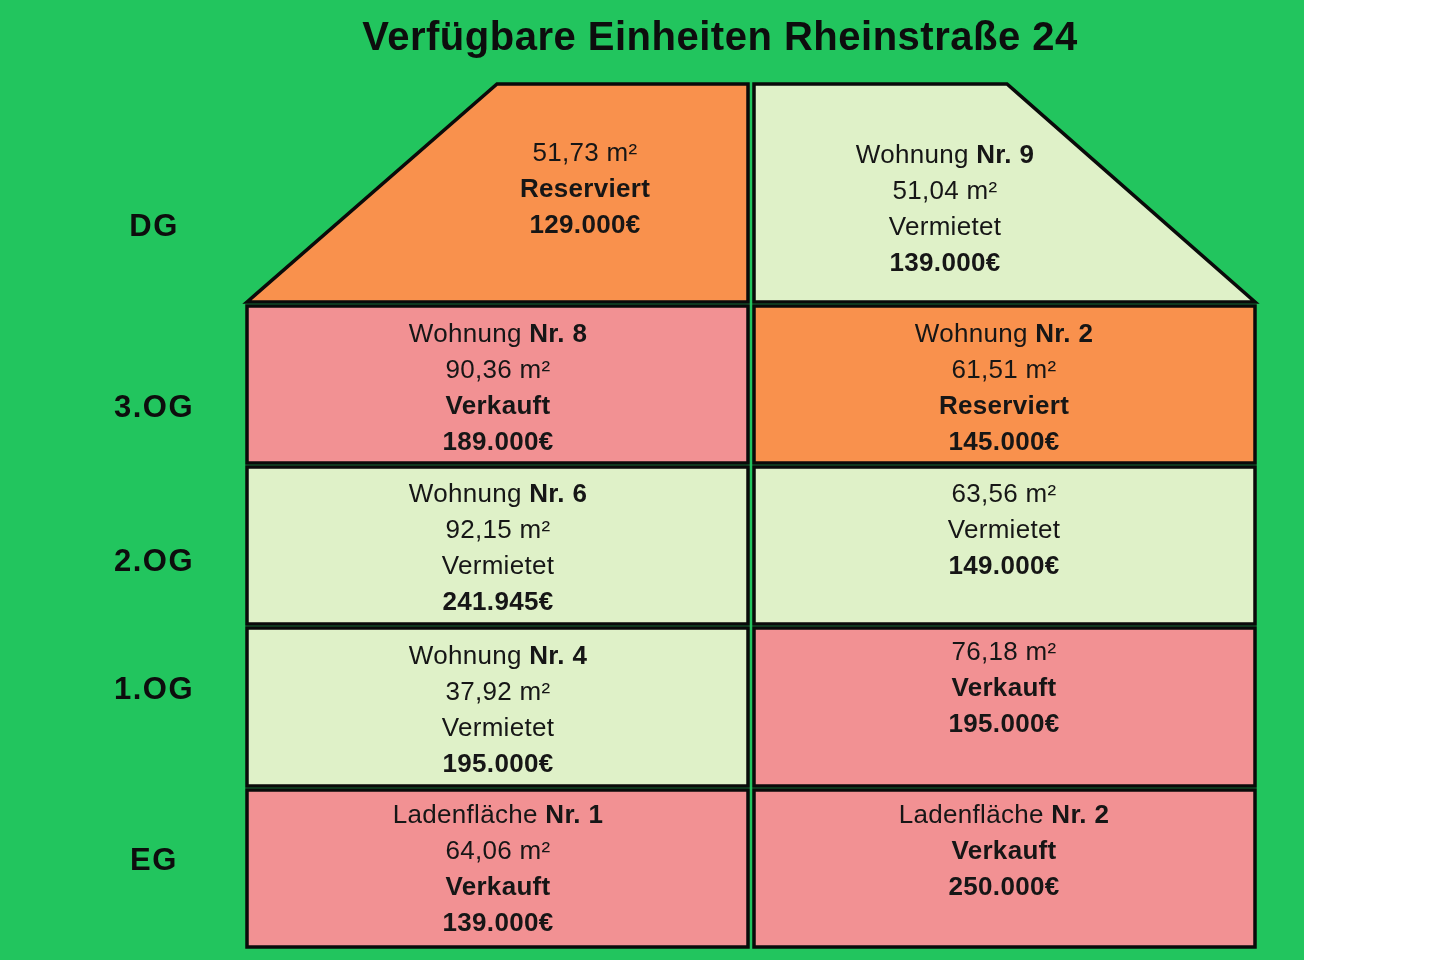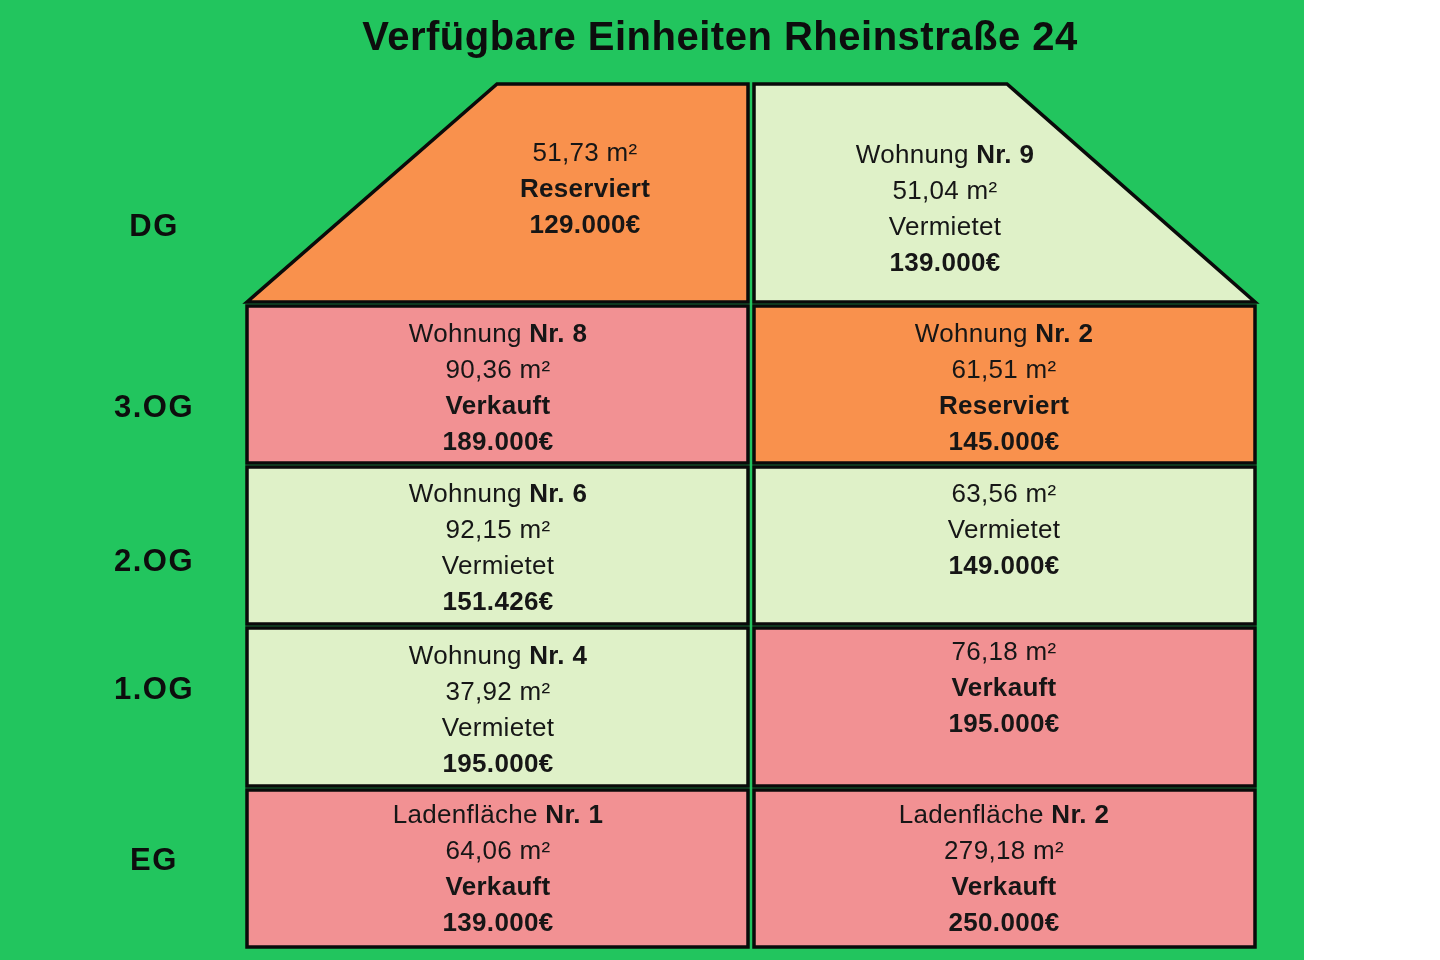--- a/index.html
+++ b/index.html
@@ -80,21 +80,21 @@
     <div><span class="nm">Wohnung</span> <strong>Nr. 2</strong></div>
     <div>61,51 m²</div>
     <div class="bold">Reserviert</div>
     <div class="bold">145.000€</div>
   </div>
 
   <div class="unit-text" style="top:475px;left:318px;">
     <div><span class="nm">Wohnung</span> <strong>Nr. 6</strong></div>
     <div>92,15 m²</div>
     <div>Vermietet</div>
-    <div class="bold">151.426€</div>
+    <div class="bold">241.945€</div>
   </div>
 
   <div class="unit-text" style="top:475px;left:824px;">
     <div>63,56 m²</div>
     <div>Vermietet</div>
     <div class="bold">149.000€</div>
   </div>
 
   <div class="unit-text" style="top:637px;left:318px;">
     <div><span class="nm">Wohnung</span> <strong>Nr. 4</strong></div>
@@ -111,18 +111,17 @@
 
   <div class="unit-text" style="top:796px;left:318px;">
     <div><span class="nm">Ladenfläche</span> <strong>Nr. 1</strong></div>
     <div>64,06 m²</div>
     <div class="bold">Verkauft</div>
     <div class="bold">139.000€</div>
   </div>
 
   <div class="unit-text" style="top:796px;left:824px;">
     <div><span class="nm">Ladenfläche</span> <strong>Nr. 2</strong></div>
-    <div>279,18 m²</div>
     <div class="bold">Verkauft</div>
     <div class="bold">250.000€</div>
   </div>
 
 </div>
 
 </body></html>

